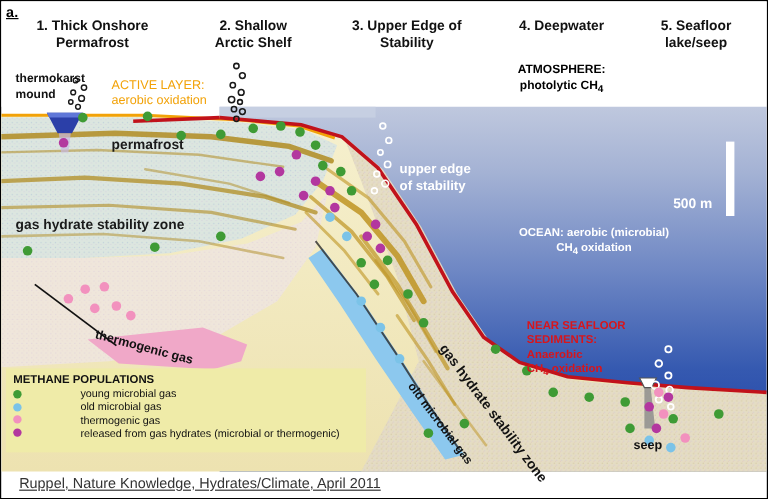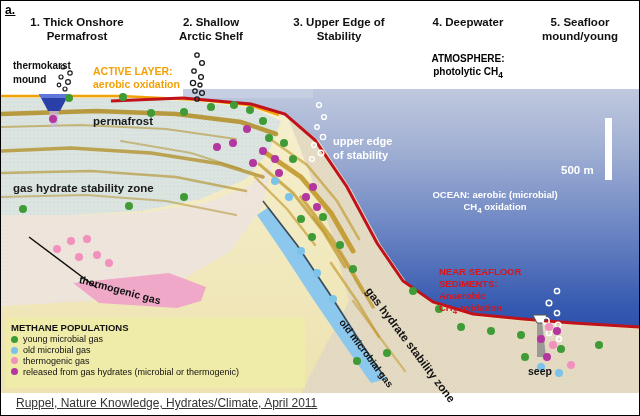--- a/index.html
+++ b/index.html
@@ -11,41 +11,41 @@
   svg{display:block;}
   #stage{position:absolute;left:0;top:0;width:638px;height:414px;}
 
   .panel-label{left:4px;top:2px;font-size:12px;font-weight:bold;color:#000;
       text-decoration:underline;letter-spacing:.2px;}
 
   .hdr{font-size:11.5px;font-weight:bold;color:#111;text-align:center;line-height:1.22;}
 
   .atm{font-size:10px;font-weight:bold;color:#000;text-align:center;line-height:1.25;}
 
-  .orange-lbl{font-size:10.5px;font-weight:bold;color:#F2A208;line-height:1.24;}
+  .orange-lbl{font-size:10.5px;font-weight:normal;color:#F2A208;line-height:1.24;}
 
   .white-lbl{font-size:11px;font-weight:bold;color:#fff;line-height:1.25;}
   .ocean-lbl{font-size:9.5px;font-weight:bold;color:#fff;text-align:center;line-height:1.3;}
   .scale-lbl{font-size:11.5px;font-weight:bold;color:#fff;}
   .red-lbl{font-size:9.5px;font-weight:bold;color:#D8151B;line-height:1.26;}
 
   .dark-lbl{font-size:11.5px;font-weight:bold;color:#1a1a1a;}
   .seep-lbl{font-size:10.5px;font-weight:bold;color:#111;}
   .thermo-lbl{font-size:10px;font-weight:bold;color:#111;}
 
   .rot-ghsz{font-size:11.5px;font-weight:bold;color:#111;
       transform:rotate(53deg);transform-origin:0 0;white-space:nowrap;}
   .rot-omg{font-size:10px;font-weight:bold;color:#111;
       transform:rotate(53deg);transform-origin:0 0;white-space:nowrap;}
   .rot-tg{font-size:10.5px;font-weight:bold;color:#111;
       transform:rotate(15deg);transform-origin:0 0;white-space:nowrap;}
 
-  #legend{left:4px;top:317px;width:300px;height:70px;background:#EFEBA8;}
+  #legend{left:4px;top:306px;width:300px;height:70px;background:#EFEBA8;}
   .leg-title{font-size:9.5px;font-weight:bold;color:#111;margin:4px 0 1px 6px;}
-  .leg-row{display:flex;align-items:center;margin:0 0 .5px 6px;}
+  .leg-row{display:flex;align-items:center;margin:0 0 .5px 6px;gap:44px;}
   .leg-dot{width:7px;height:7px;border-radius:50%;margin-right:5px;flex:0 0 auto;}
   .leg-txt{font-size:9px;color:#111;line-height:1.15;}
 
   #caption{left:16px;top:396px;font-size:12px;color:#333;text-decoration:underline;}
 </style>
 </head>
 <body>
 
 <div id="root">
 
@@ -269,21 +269,21 @@
   </div>
   <div class="abs hdr" style="left:272px;top:14px;width:132px;">
     <div>3. Upper Edge of</div>
     <div>Stability</div>
   </div>
   <div class="abs hdr" style="left:412px;top:14px;width:110px;">
     <div>4. Deepwater</div>
   </div>
   <div class="abs hdr" style="left:524px;top:14px;width:110px;">
     <div>5. Seafloor</div>
-    <div>mound/young</div>
+    <div>lake/seep</div>
   </div>
 
   <div class="abs atm" style="left:372px;top:52px;width:190px;">
     <div>ATMOSPHERE:</div>
     <div>
       <span>photolytic CH</span><sub>4</sub>
     </div>
   </div>
 
   <div class="abs thermo-lbl" style="left:12px;top:58px;line-height:1.35;">

